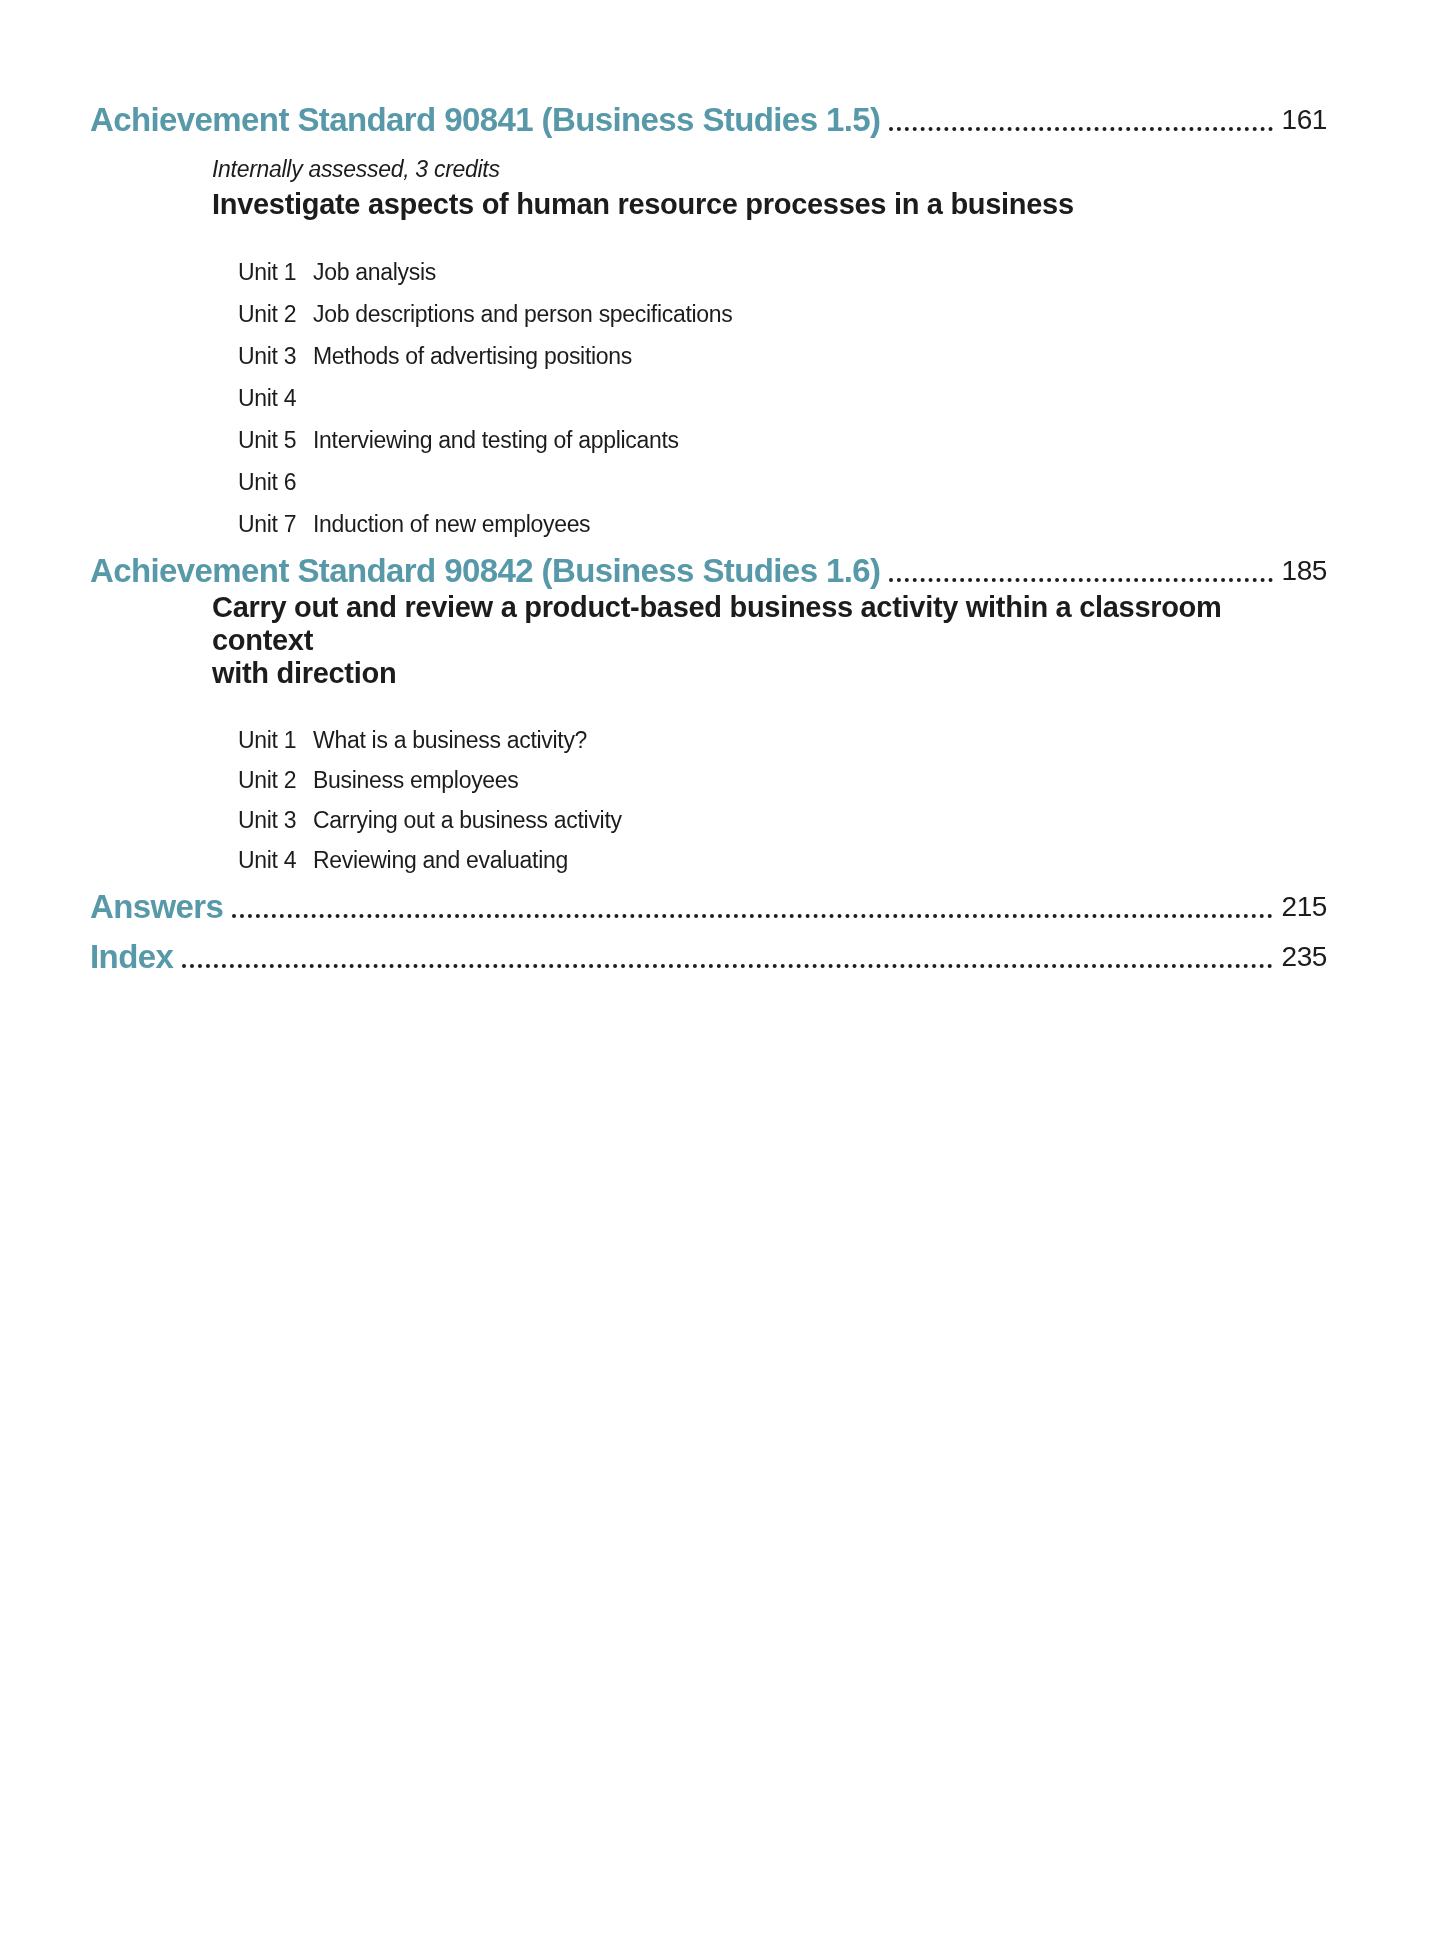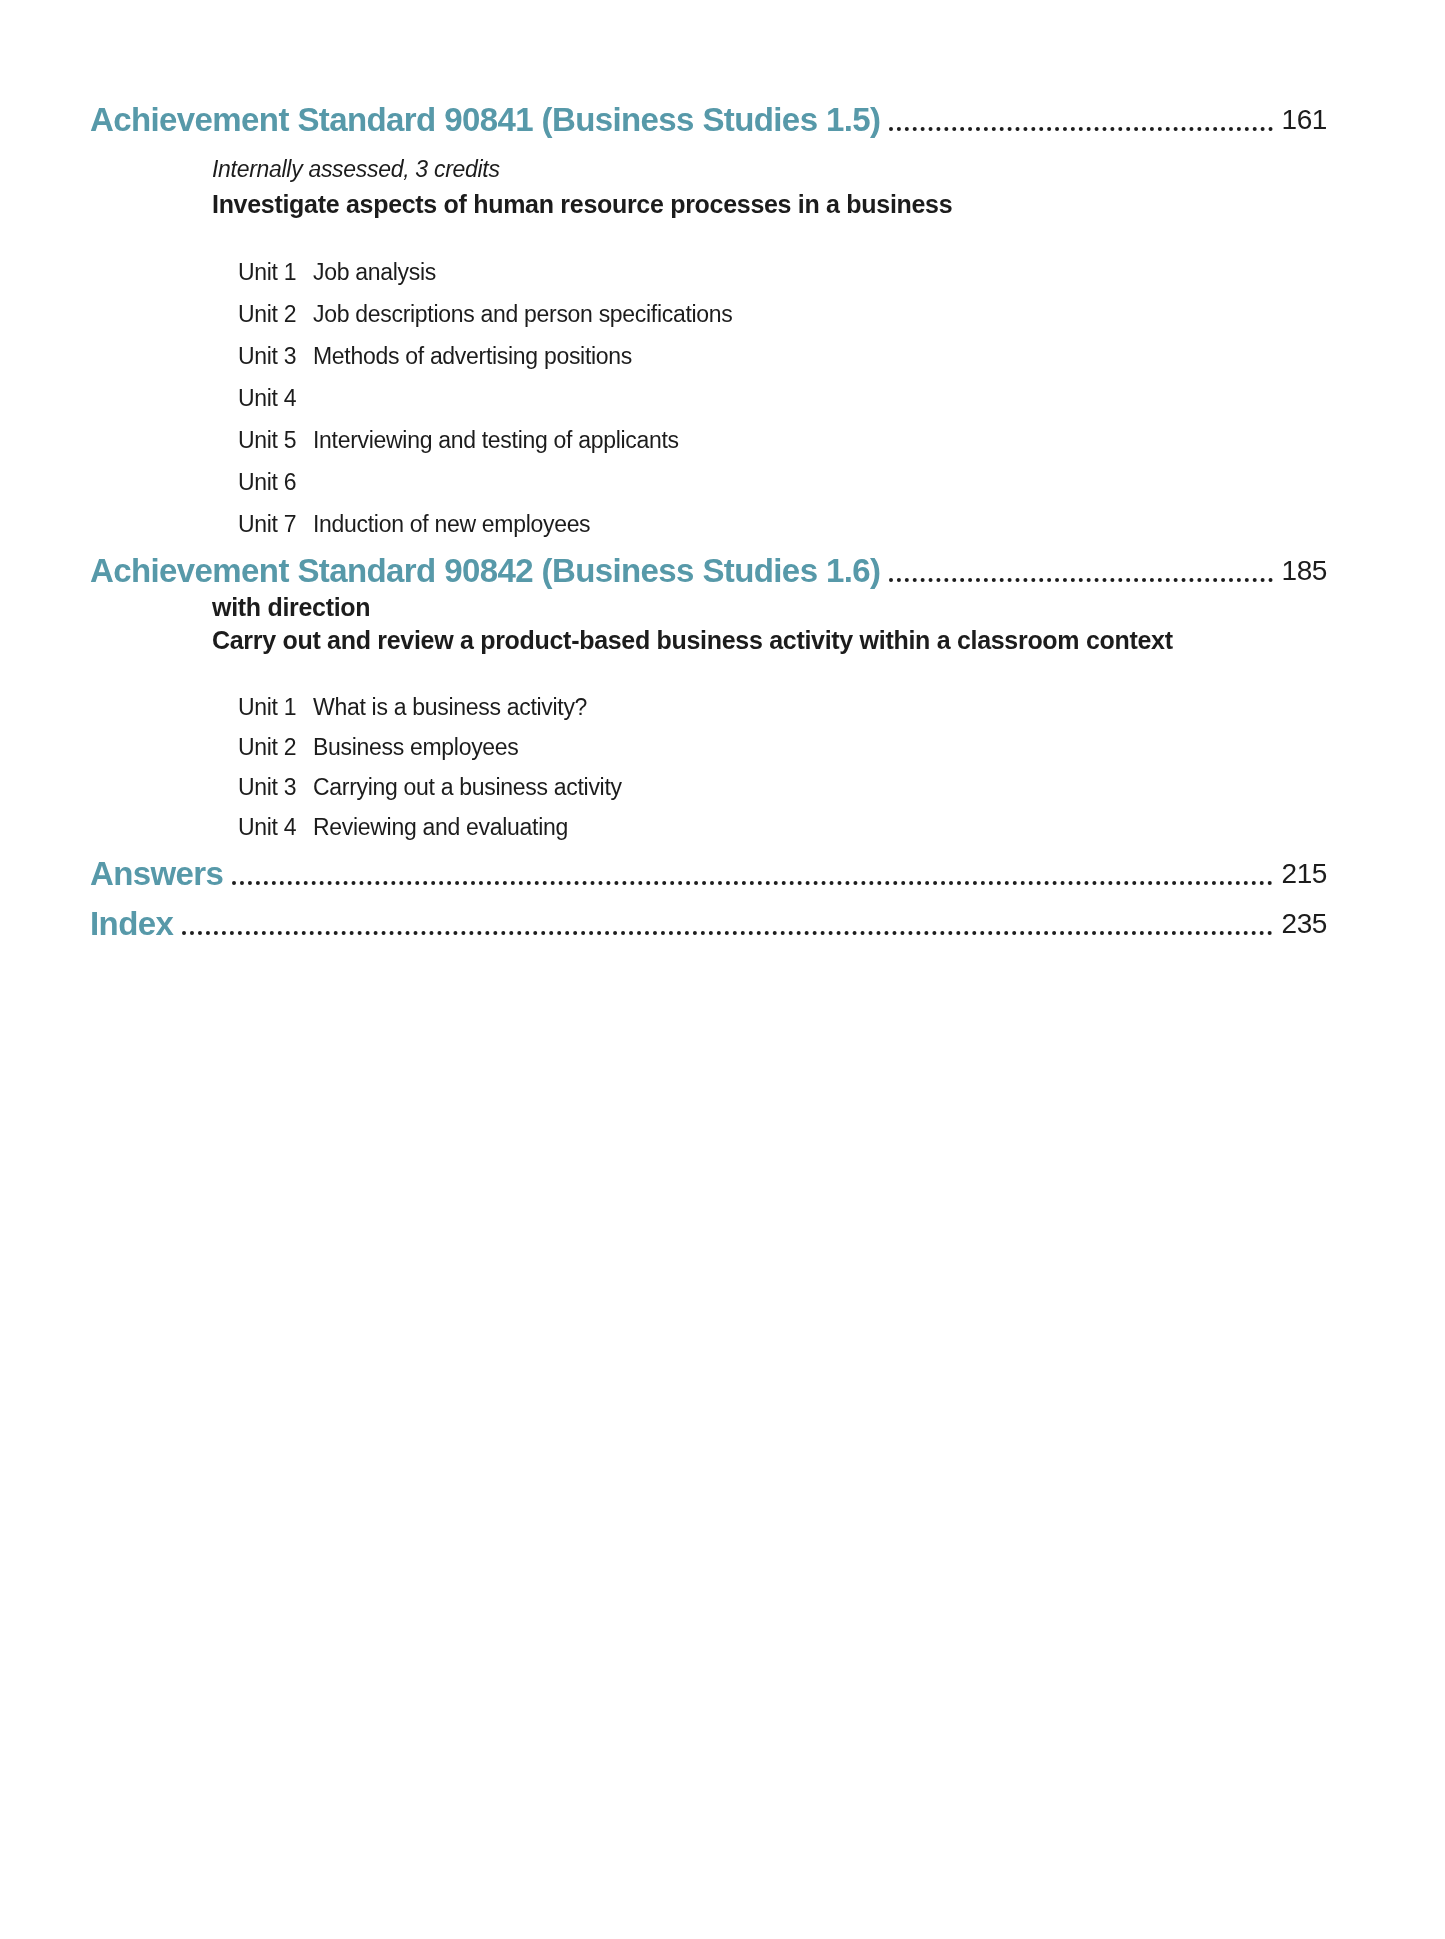--- a/index.html
+++ b/index.html
@@ -51,21 +51,21 @@
   .assessment {
     margin: 14px 0 4px 122px;
     font-size: 23px;
     font-style: italic;
     letter-spacing: -0.3px;
     line-height: 30px;
     color: #1c1c1c;
   }
   .description {
     margin-left: 122px;
-    font-size: 25px;
+    font-size: 29px;
     font-weight: bold;
     letter-spacing: -0.3px;
     line-height: 33px;
     color: #1c1c1c;
   }
 
   
   .unit-list {
     list-style: none;
     margin: 30px 0 0 148px;
@@ -133,22 +133,22 @@
     </ul>
   </section>
 
   <section class="section-2">
     <div class="entry-head">
       <span class="entry-title">Achievement Standard 90842 (Business Studies 1.6)</span>
       <span class="leader"></span>
       <span class="page-num">185</span>
     </div>
     <div class="description">
+      <div>Carry out and review a product-based business activity within a classroom context</div>
       <div>with direction</div>
-      <div>Carry out and review a product-based business activity within a classroom context</div>
     </div>
     <ul class="unit-list compact">
       <li>
         <span class="unit-label">Unit 1</span>
         <span class="unit-title">What is a business activity?</span>
       </li>
       <li>
         <span class="unit-label">Unit 2</span>
         <span class="unit-title">Business employees</span>
       </li>

